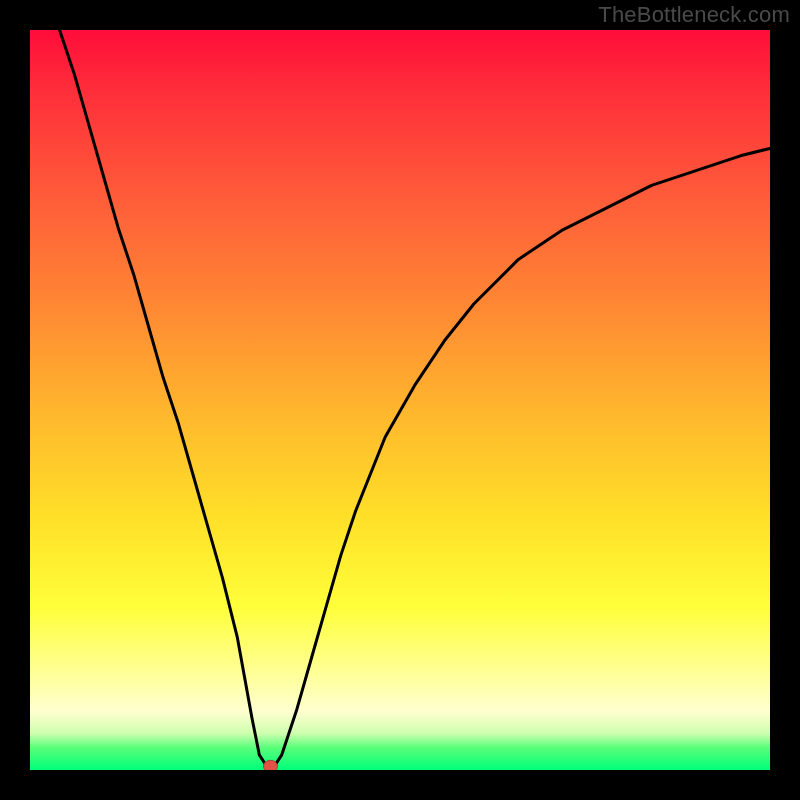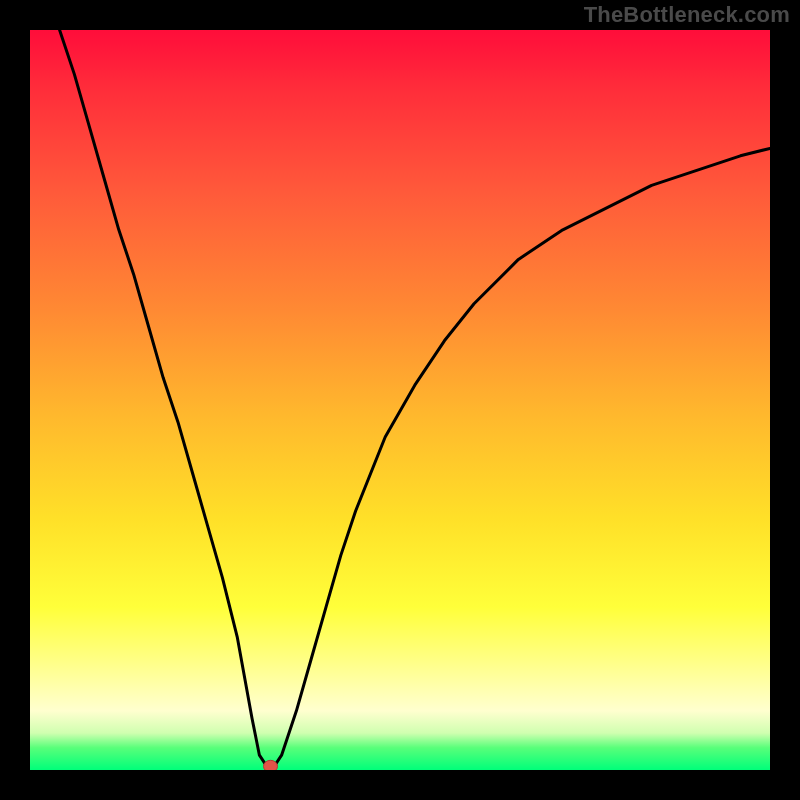--- a/index.html
+++ b/index.html
@@ -15,21 +15,21 @@
     width: 800px;
     height: 800px;
     background: #000;
   }
   .watermark {
     position: absolute;
     top: 2px;
     right: 10px;
     font-family: Arial, Helvetica, sans-serif;
     font-size: 22px;
-    font-weight: 700;
+    font-weight: 400;
     color: #4a4a4a;
     letter-spacing: 0.2px;
     z-index: 10;
   }
   .plot-area {
     position: absolute;
     left: 30px;
     top: 30px;
     width: 740px;
     height: 740px;

